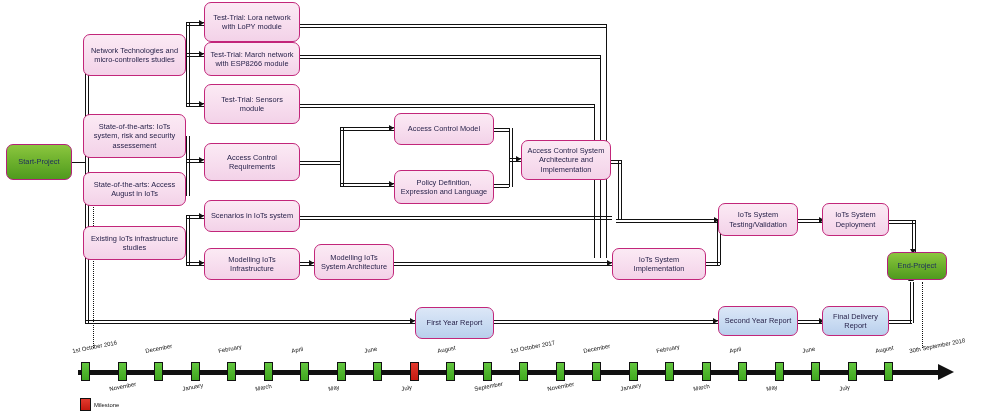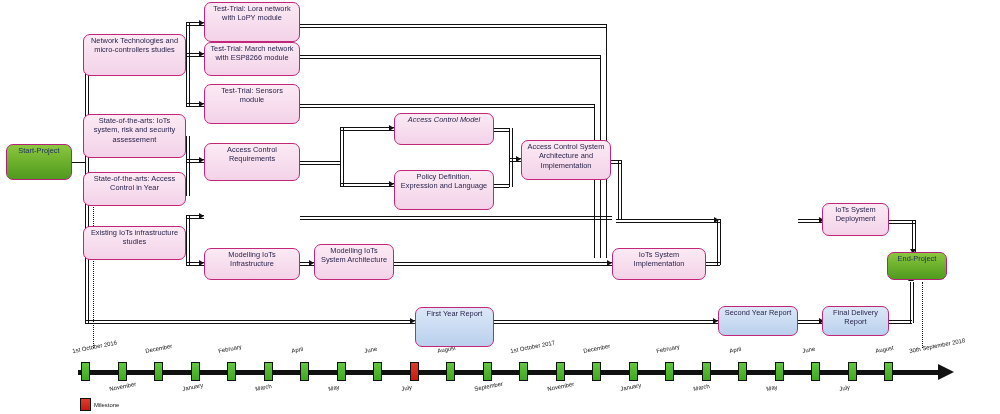--- a/index.html
+++ b/index.html
@@ -6,20 +6,21 @@
   body{font-family:"Liberation Sans","DejaVu Sans",sans-serif;}
   #canvas{position:relative;width:1000px;height:414px;overflow:hidden;background:#fff;}
 
   
   .node{
     position:absolute;
     box-sizing:border-box;
     border:1.3px solid #c2267a;
     border-radius:7px;
     display:flex;
+    align-items:center;
     justify-content:center;
     text-align:center;
     font-size:7.4px;
     line-height:9.4px;
     color:#27224a;
     letter-spacing:.02px;
     padding:1px 3px;
     z-index:6;
     box-shadow:0 0 0 1px rgba(255,255,255,.0);
   }
@@ -218,21 +219,21 @@
 
   <div class="node green" style="left:6px;  top:144px; width:66px; height:36px;">
     <span>Start-Project</span>
     </div>
 
   <div class="node pink" style="left:83px; top:114px; width:103px; height:44px;">
     <span>State-of-the-arts: IoTs system, risk and security assessement</span>
     </div>
 
   <div class="node pink" style="left:83px; top:172px; width:103px; height:34px;">
-    <span>State-of-the-arts: Access Control in Year</span>
+    <span>State-of-the-arts: Access August in IoTs</span>
     </div>
 
   <div class="node pink" style="left:83px; top:226px; width:103px; height:34px;">
     <span>Existing IoTs infrastructure studies</span>
     </div>
 
   <div class="node pink" style="left:204px; top:2px;  width:96px; height:40px;">
     <span>Test-Trial: Lora network with LoPY module</span>
     </div>
 
@@ -241,55 +242,61 @@
     </div>
 
   <div class="node pink" style="left:204px; top:84px; width:96px; height:40px;">
     <span>Test-Trial:  Sensors module</span>
     </div>
 
   <div class="node pink" style="left:204px; top:143px; width:96px; height:38px;">
     <span>Access Control Requirements</span>
     </div>
 
+  <div class="node pink" style="left:204px; top:200px; width:96px; height:32px;">
+    <span>Scenarios in IoTs system</span>
+    </div>
 
   <div class="node pink" style="left:204px; top:248px; width:96px; height:32px;">
     <span>Modelling IoTs Infrastructure</span>
     </div>
 
-  <div class="node pink" style="left:394px; top:113px; width:100px; height:32px;font-style:italic;">
+  <div class="node pink" style="left:394px; top:113px; width:100px; height:32px;">
     <span>Access Control Model</span>
     </div>
 
-  <div class="node pink" style="left:394px; top:170px; width:100px; height:40px;">
+  <div class="node pink" style="left:394px; top:170px; width:100px; height:34px;">
     <span>Policy Definition, Expression and Language</span>
     </div>
 
   <div class="node pink" style="left:314px; top:244px; width:80px; height:36px;">
     <span>Modelling IoTs System Architecture</span>
     </div>
 
   <div class="node pink" style="left:521px; top:140px; width:90px; height:40px;">
     <span>Access Control System Architecture and Implementation</span>
     </div>
 
   <div class="node pink" style="left:612px; top:248px; width:94px; height:32px;">
     <span>IoTs System Implementation</span>
     </div>
 
+  <div class="node pink" style="left:718px; top:203px; width:80px; height:33px;">
+    <span>IoTs System Testing/Validation</span>
+    </div>
 
   <div class="node pink" style="left:822px; top:203px; width:67px; height:33px;">
     <span>IoTs System Deployment</span>
     </div>
 
   <div class="node green" style="left:887px; top:252px; width:60px; height:28px;">
     <span>End-Project</span>
     </div>
 
-  <div class="node blue" style="left:415px; top:307px; width:79px; height:40px;">
+  <div class="node blue" style="left:415px; top:307px; width:79px; height:32px;">
     <span>First Year Report</span>
     </div>
 
   <div class="node blue" style="left:822px; top:306px; width:67px; height:30px;">
     <span>Final Delivery Report</span>
     </div>
 
   <div class="node blue" style="left:718px; top:306px; width:80px; height:30px;">
     <span>Second Year Report</span>
     </div>

